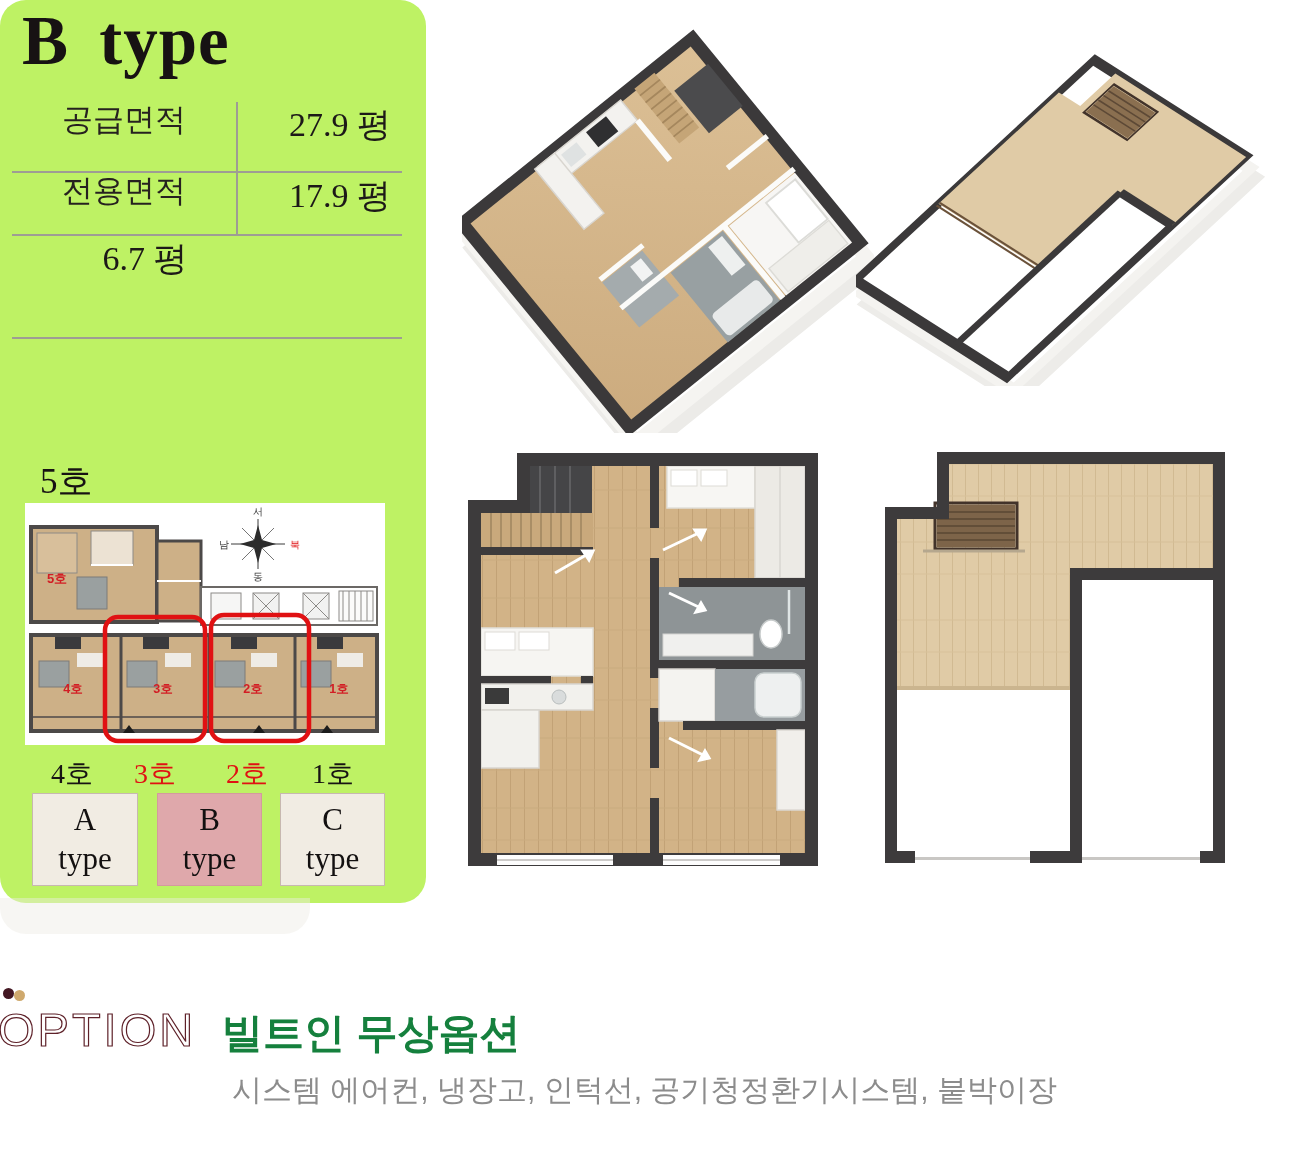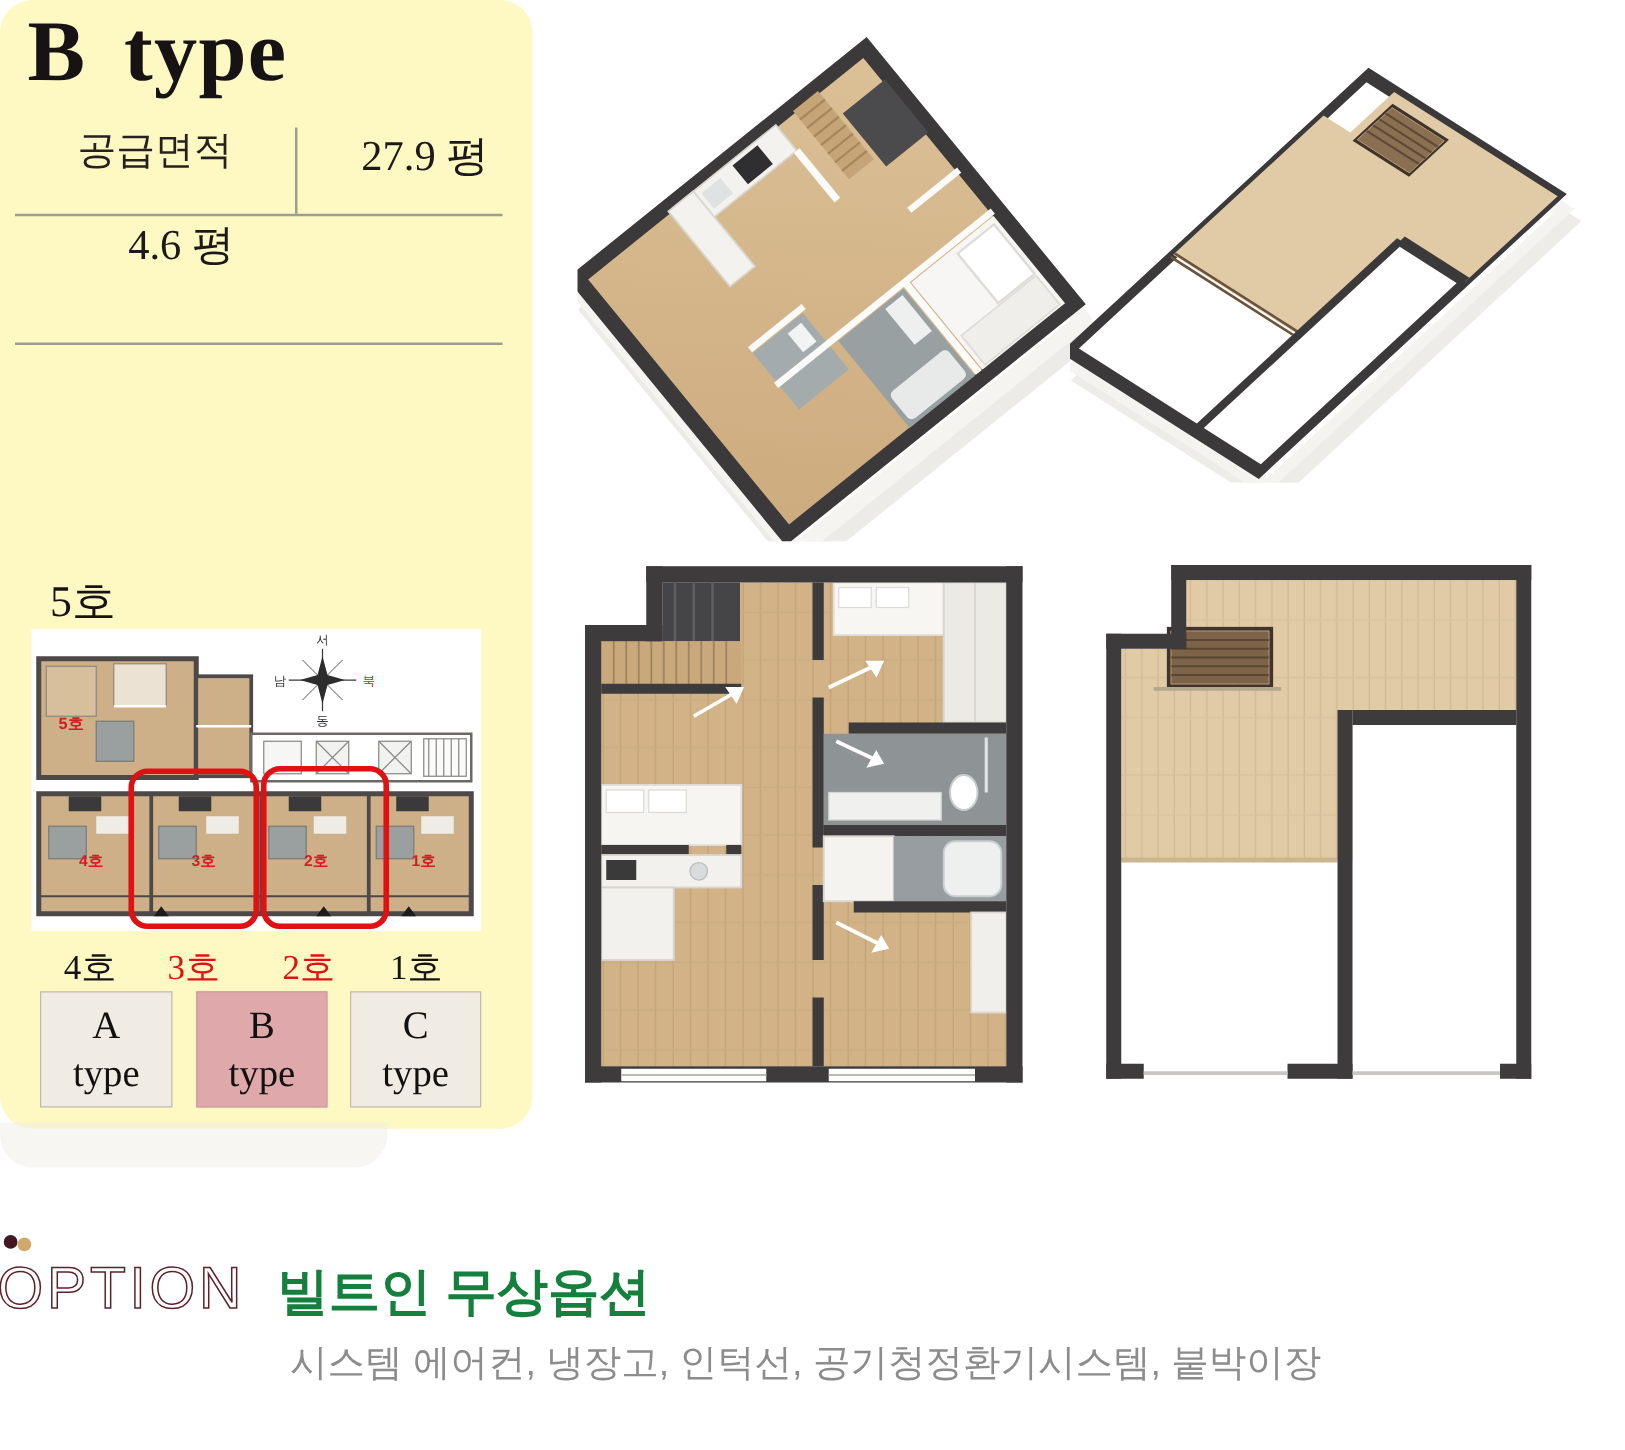--- a/index.html
+++ b/index.html
@@ -1,21 +1,21 @@
 <!DOCTYPE html>
 <html><head>
 <meta charset="utf-8">
 <style>
   html,body{margin:0;padding:0;}
   body{
     width:1300px;height:1160px;position:relative;background:#ffffff;
     font-family:"Liberation Sans","DejaVu Sans",sans-serif;overflow:hidden;
   }
   
-  .panel{position:absolute;left:0;top:0;width:426px;height:903px;background:#fef9c3;border-radius:26px;}
+  .panel{position:absolute;left:0;top:0;width:426px;height:903px;background:#bef264;border-radius:26px;}
   .title{position:absolute;left:22px;top:2px;font-family:"Liberation Serif","DejaVu Serif",serif;
          font-weight:700;font-size:69px;color:#171213;letter-spacing:1px;word-spacing:12px;}
   .area-table{position:absolute;left:12px;top:102px;width:390px;}
   .arow{display:grid;grid-template-columns:226px 1fr;}
   .arow.hline{border-bottom:2px solid #9e9d94;}
   .acell{display:flex;flex-direction:column;justify-content:flex-start;align-items:center;}
   .albl{border-right:2px solid #9e9d94;font-family:"Liberation Serif","DejaVu Serif",serif;
         font-size:31px;color:#26211f;line-height:1.18;text-align:center;}
   .albl span:empty{display:none;}
   .aval{font-family:"Liberation Serif","DejaVu Serif",serif;font-size:34px;color:#1d1918;padding-left:40px;}
@@ -52,22 +52,28 @@
 <div class="panel">
   <div class="title">B type</div>
 
   <div class="area-table">
     <div class="arow r1 hline">
       <div class="acell albl">
           <span>공급면적</span>
         </div>
       <div class="acell aval">27.9 평</div>
     </div>
+    <div class="arow r2 hline">
+      <div class="acell albl">
+          <span>전용면적</span>
+        </div>
+      <div class="acell aval">17.9 평</div>
+    </div>
     <div class="arow r3 hline">
-      <div class="acell aval">4.6 평</div>
+      <div class="acell aval">6.7 평</div>
     </div>
   </div>
 
   <div class="floor-label">5호</div>
 
   <svg class="site-plan" width="360" height="242" viewBox="0 0 360 242">
     <rect x="0" y="0" width="360" height="242" fill="#ffffff"></rect>
 
     <g>
       <rect x="6" y="24" width="126" height="95" fill="#cdb087" stroke="#4c4948" stroke-width="4"></rect>

